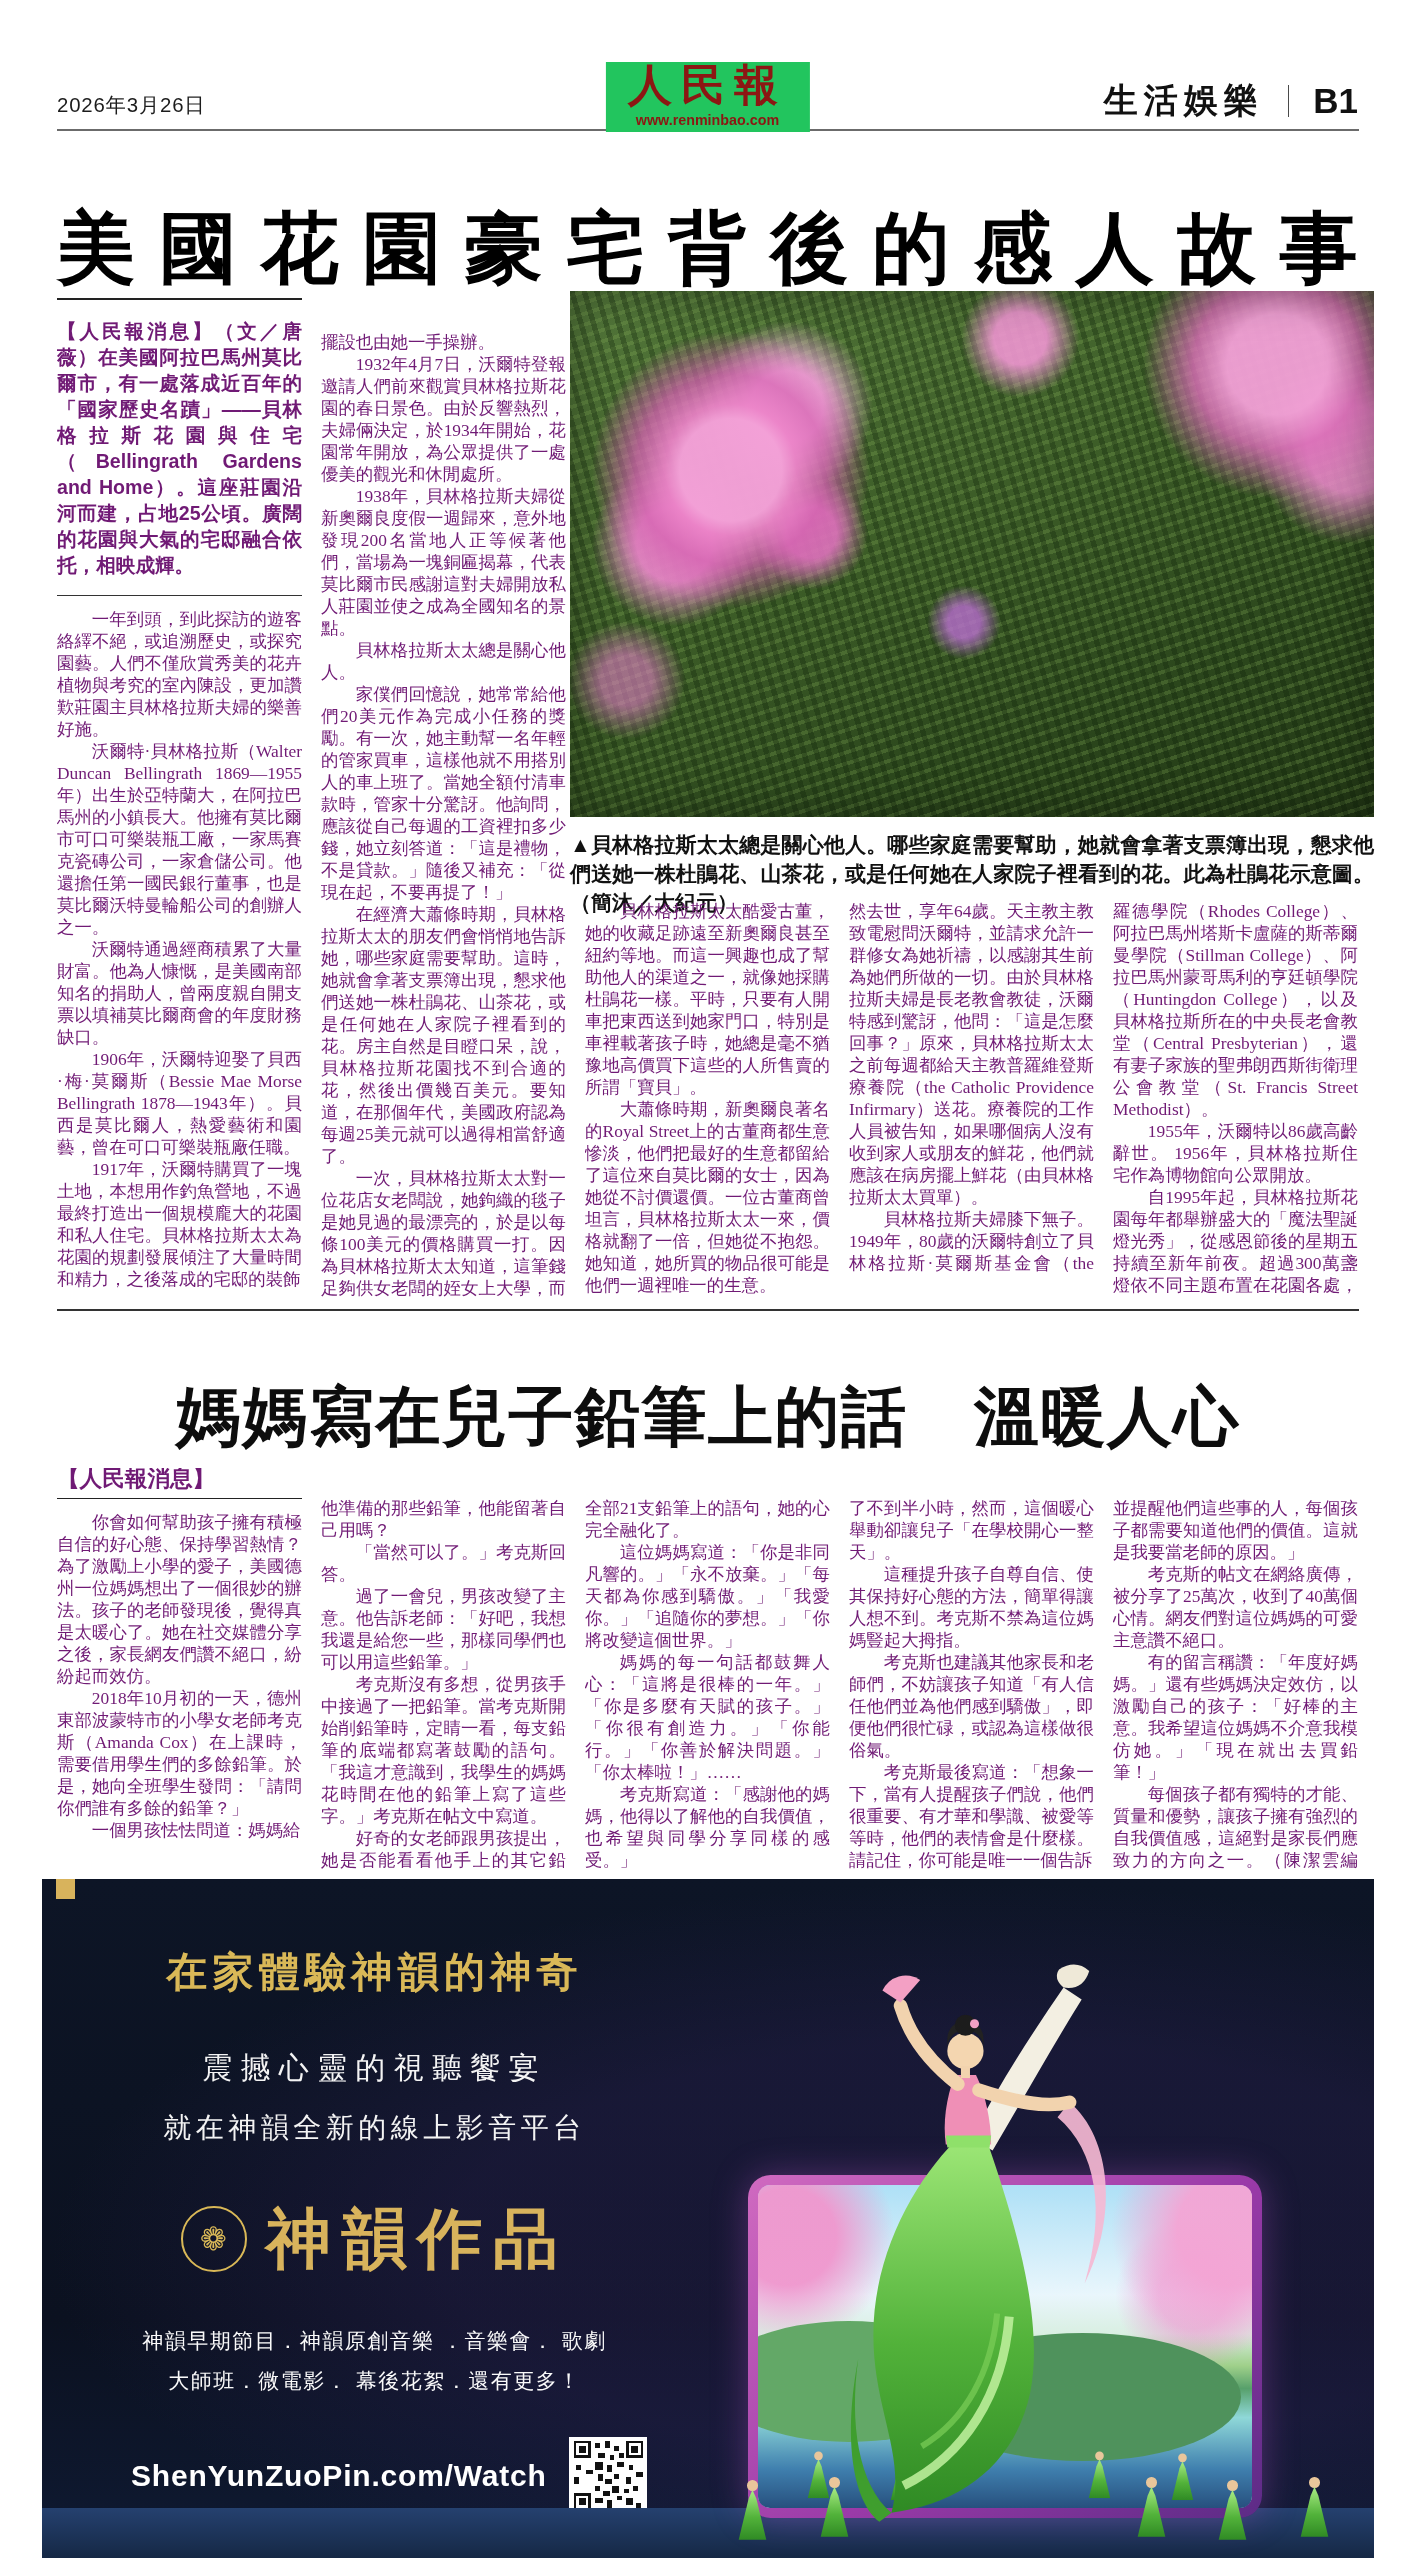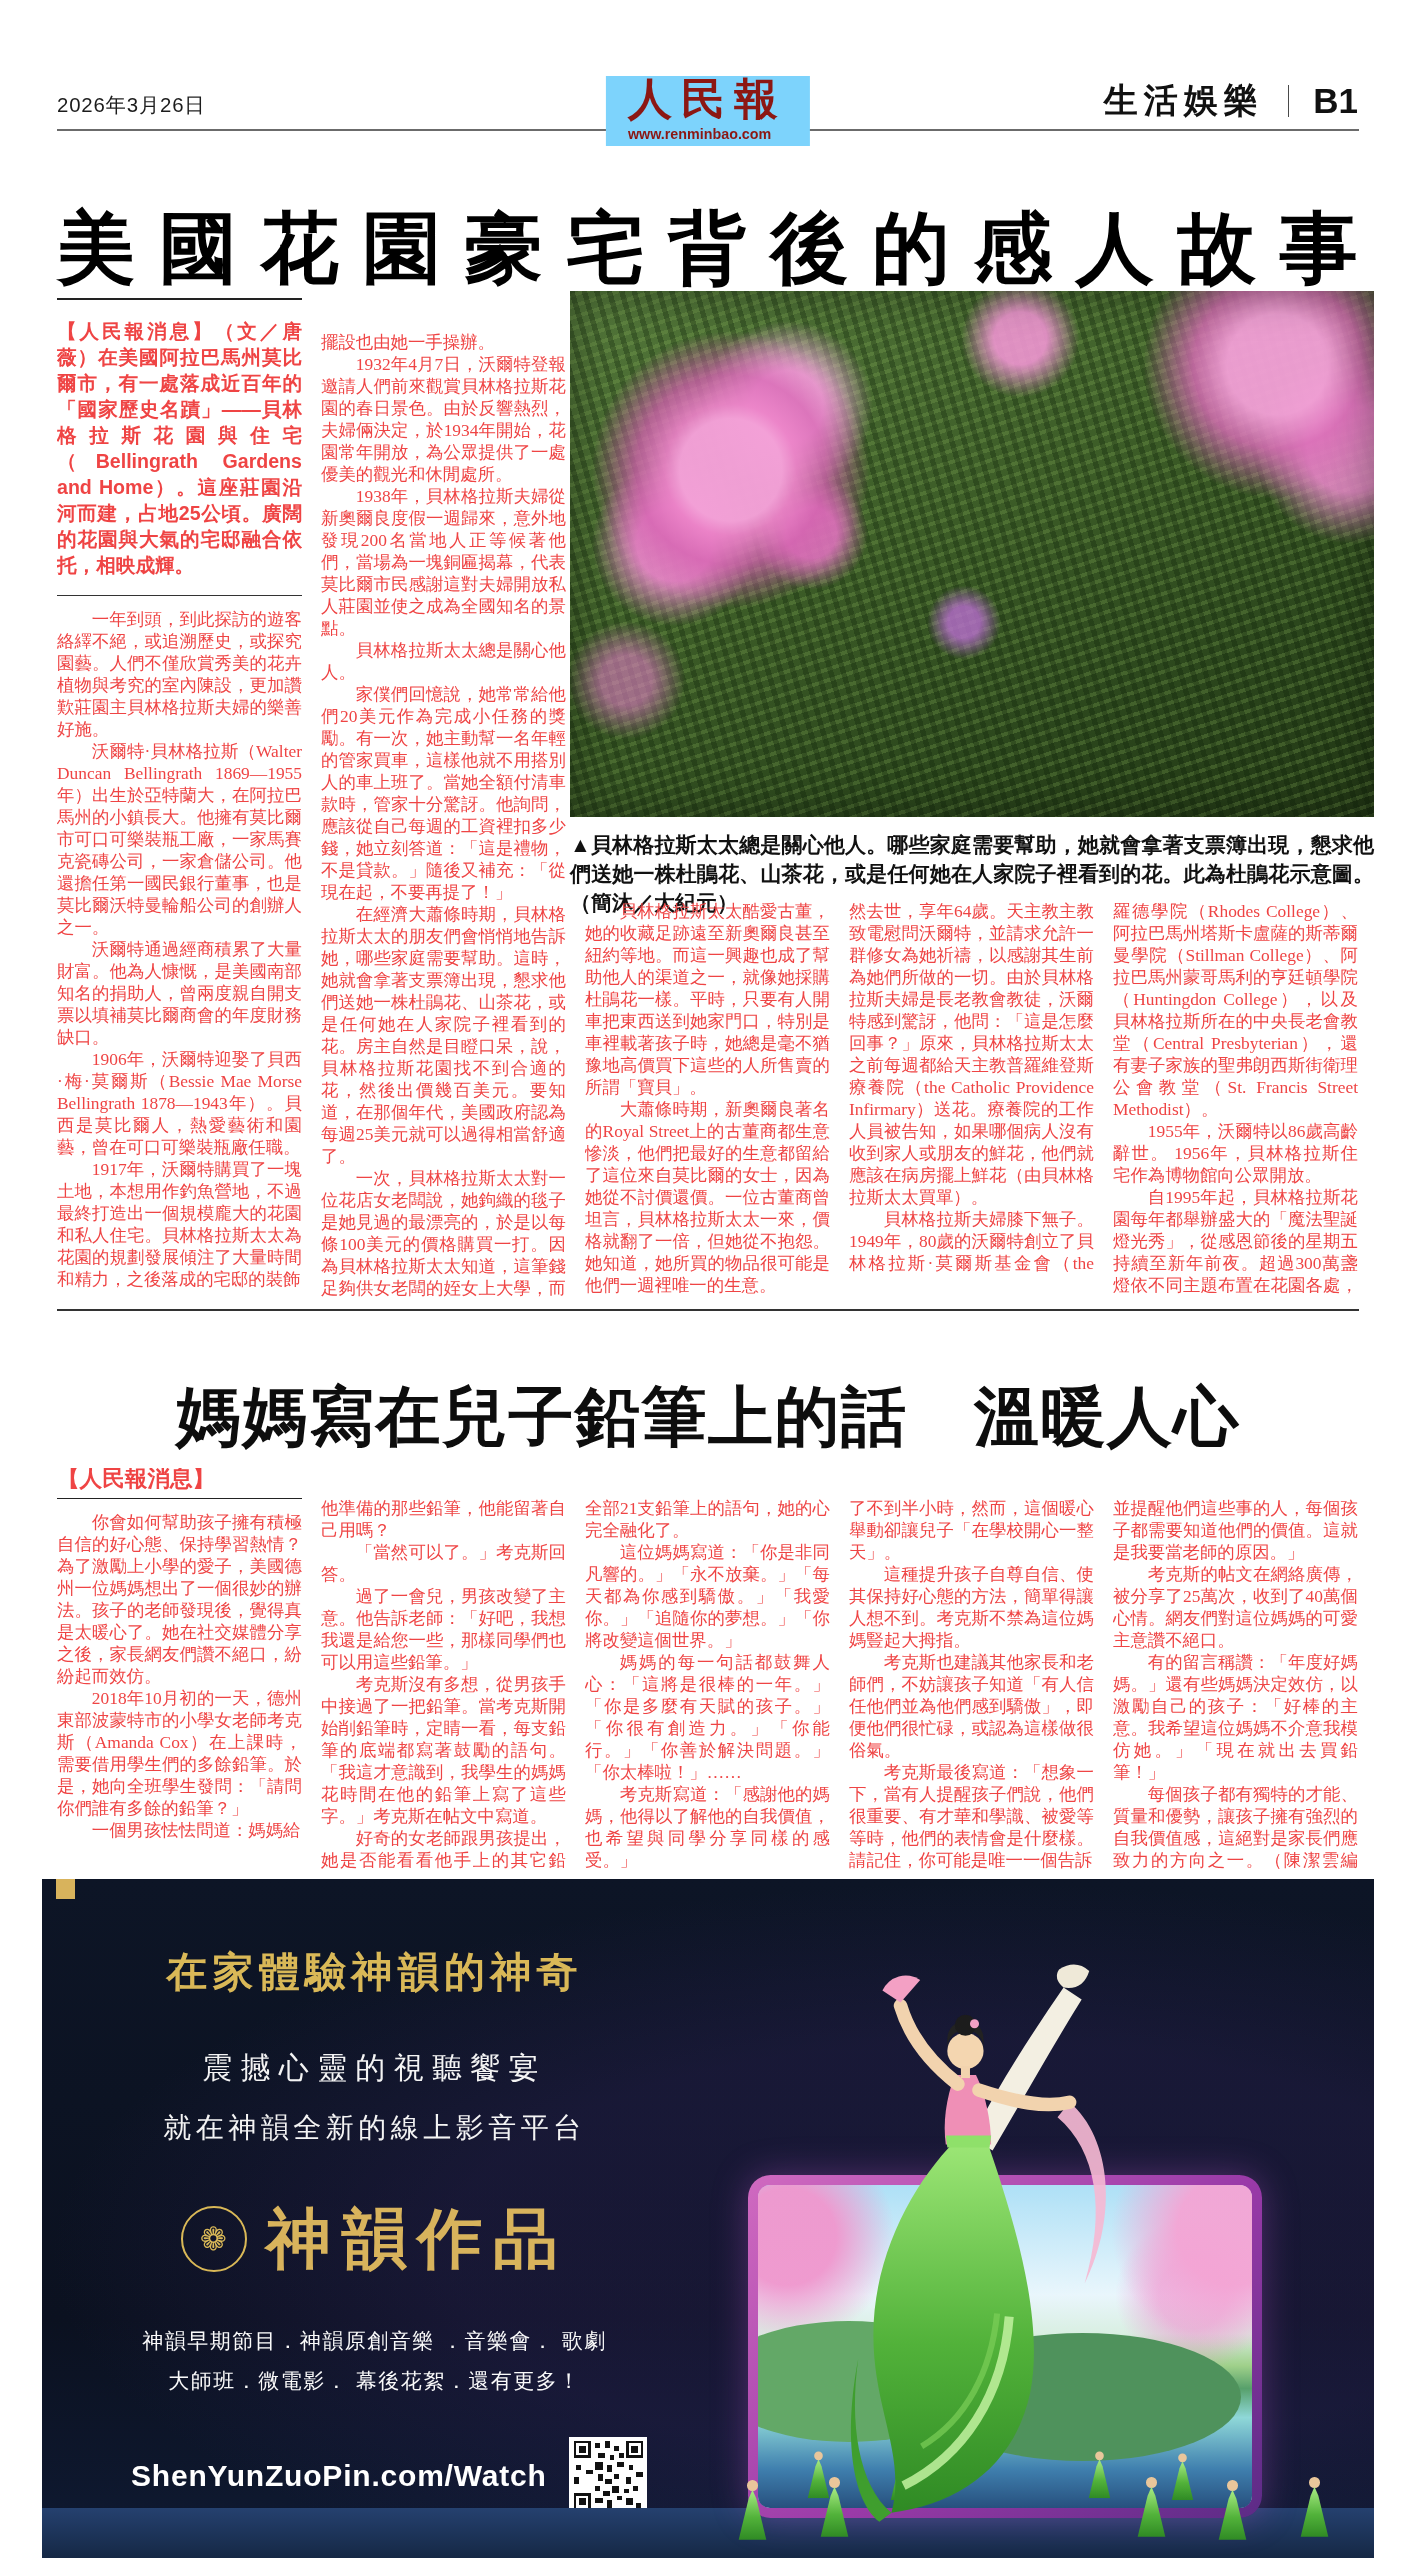--- a/index.html
+++ b/index.html
@@ -4,36 +4,36 @@
 <style>
   html,body{margin:0;padding:0;background:#e8e8e8;}
   .page{position:relative;width:1415px;height:2576px;background:#ffffff;margin:0 auto;overflow:hidden;
         font-family:"Liberation Serif","DejaVu Serif",serif;color:#111;}
   .abs{position:absolute;}
 
   
   .issue-date{left:57px;top:91px;font-family:"Liberation Sans","DejaVu Sans",sans-serif;
               font-size:20.4px;color:#1c1c1c;letter-spacing:0.8px;}
   .header-rule{left:57px;top:129px;width:1302px;height:2.3px;background:#6b6b6b;z-index:1;}
-  .logo{left:50%;top:76px;transform:translateX(-50%);background:#7dd3fc;
+  .logo{left:50%;top:62px;transform:translateX(-50%);text-align:center;background:#22c55e;
         padding:0 22.6px 4.5px 22.6px;z-index:2;}
   .logo-name{font-size:44px;font-weight:900;color:#8c1713;letter-spacing:9px;line-height:1.1;}
   .logo-site{font-size:14.3px;font-weight:700;color:#8c1713;
              font-family:"Liberation Sans","DejaVu Sans",sans-serif;margin-top:1.5px;}
   .header-right{right:57px;top:78px;display:flex;align-items:center;gap:24px;z-index:2;background:#fff;padding-left:10.6px;}
   .section-label{font-size:34px;font-weight:700;letter-spacing:6px;color:#111;}
   .header-vbar{width:1.5px;height:32px;background:#4a4a4a;}
   .page-number{font-family:"Liberation Sans","DejaVu Sans",sans-serif;font-size:35px;font-weight:800;color:#111;}
 
   
   .headline1{left:57px;top:148px;width:1302px;font-size:78px;line-height:1.25;font-weight:900;
              color:#000000;text-align:justify;text-align-last:justify;letter-spacing:1.5px;}
 
   
-  .col{position:absolute;width:245px;font-size:17.4px;line-height:22px;text-align:justify;color:#ef4444;overflow:hidden;}
+  .col{position:absolute;width:245px;font-size:17.4px;line-height:22px;text-align:justify;color:#701a75;overflow:hidden;}
   .col p{margin:0;text-indent:2em;}
   .col p.noindent{text-indent:0;}
   .a1c1{left:57px;top:298px;height:1004px;}
   .a1c2{left:321px;top:331px;height:970px;}
   .a1c3{left:585px;top:900px;height:396px;}
   .a1c4{left:849px;top:900px;height:374px;}
   .a1c5{left:1113px;top:900px;height:396px;}
   .toprule{border-top:2.3px solid #222;margin-bottom:18px;}
   .lead{font-family:"Liberation Sans","DejaVu Sans",sans-serif;font-weight:700;
         font-size:19.6px;line-height:26px;text-align:justify;}

